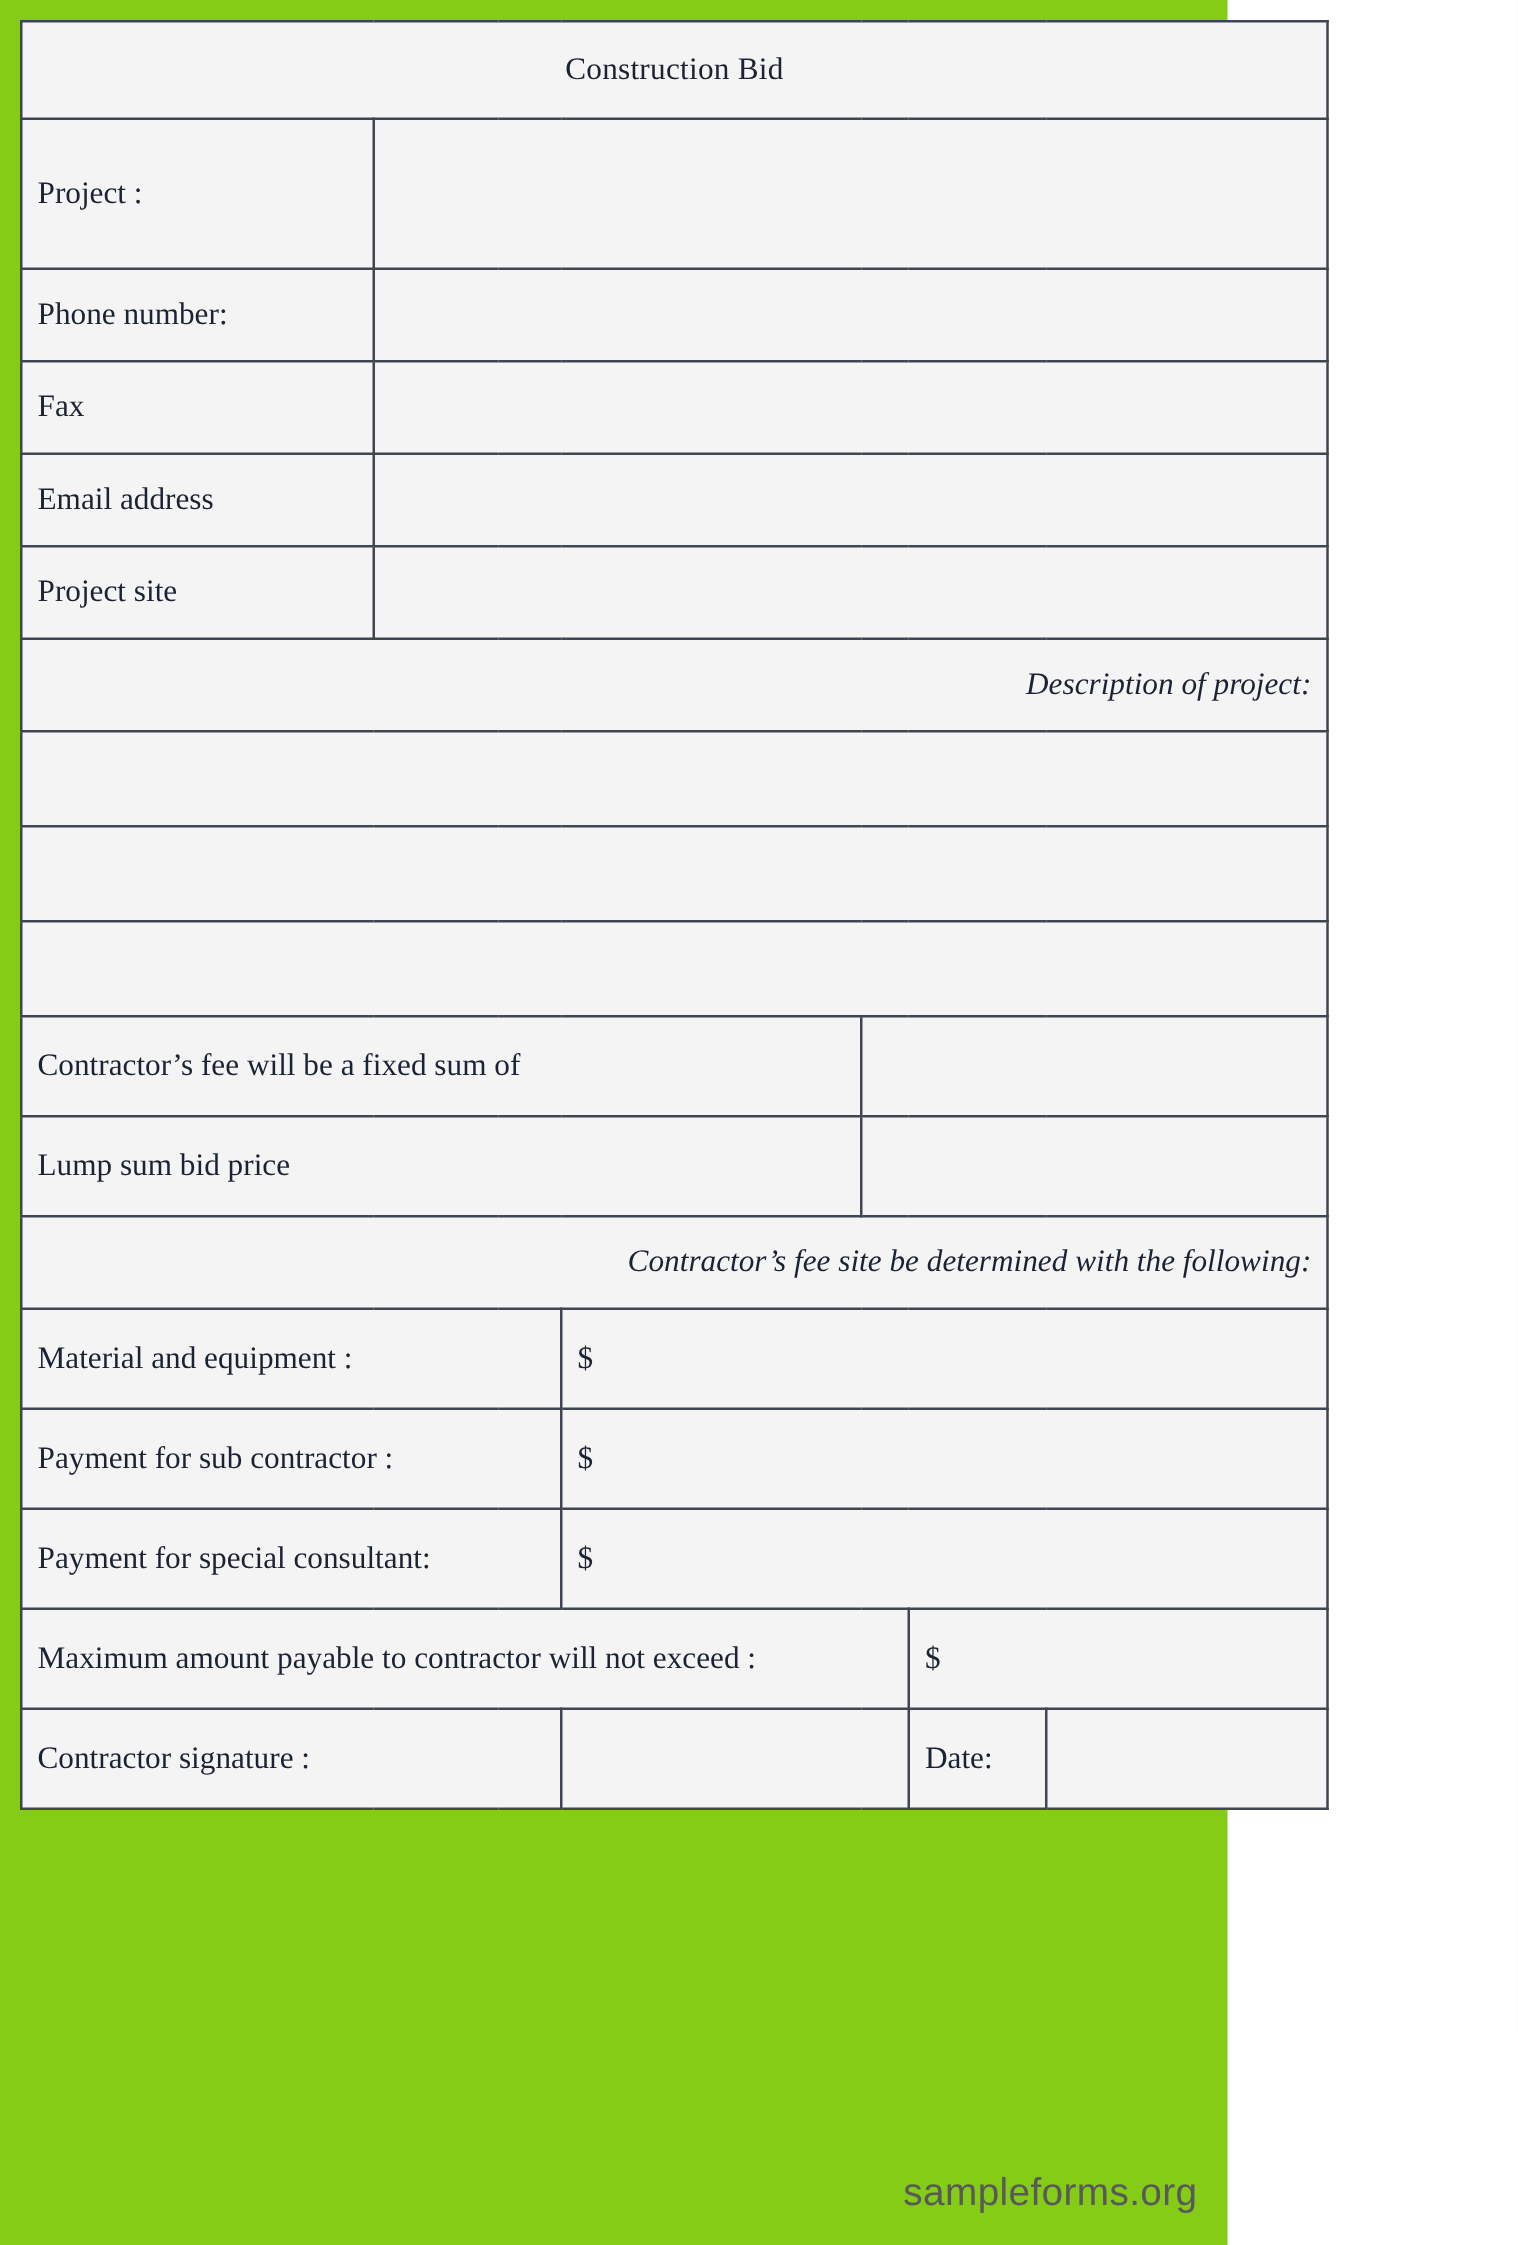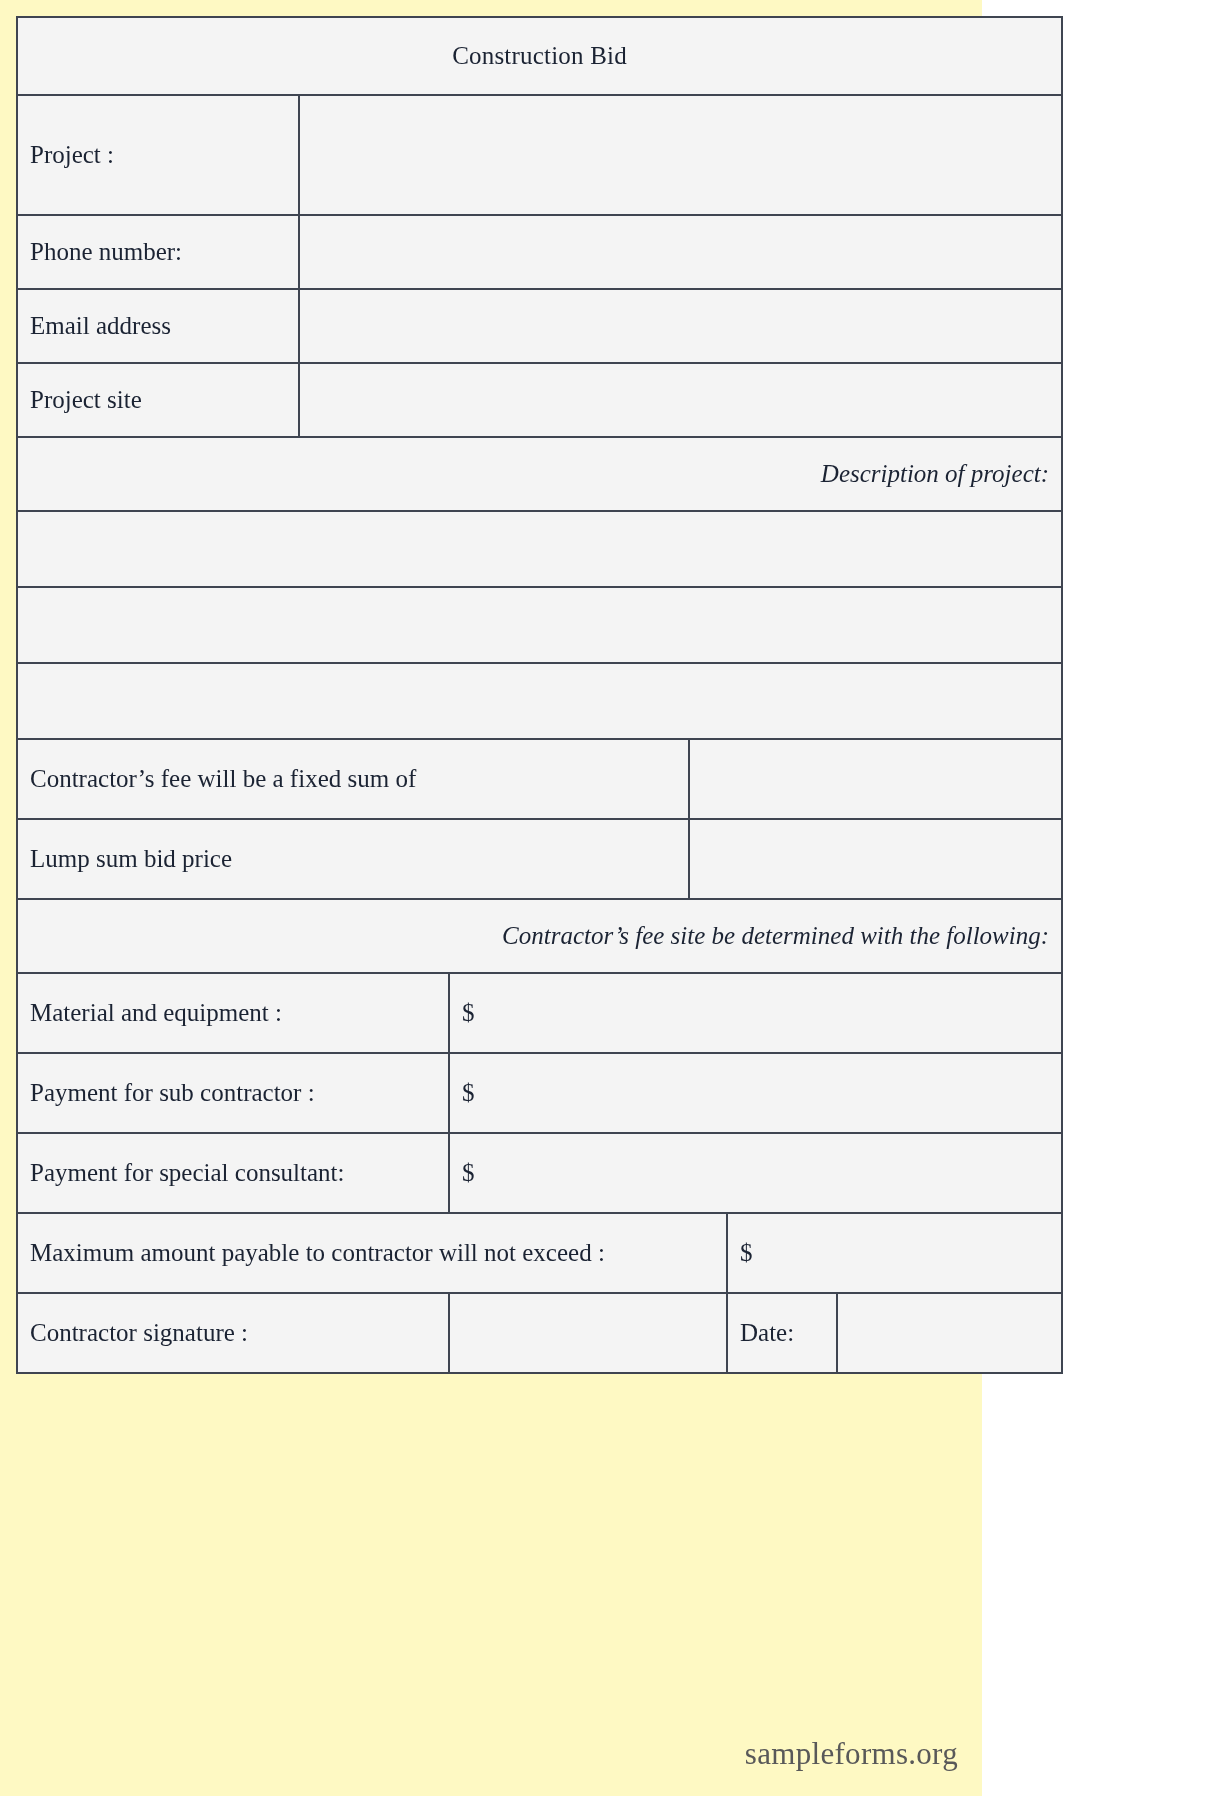--- a/index.html
+++ b/index.html
@@ -13,21 +13,21 @@
     height: 1796px;
     font-family: "Liberation Serif", "DejaVu Serif", serif;
     color: #1d2433;
     overflow: hidden;
   }
 
   .page {
     position: relative;
     width: 982px;
     height: 1796px;
-    background: #fef9c3;
+    background: #84cc16;
   }
 
   
   .sheet {
     position: absolute;
     left: 16px;
     top: 16px;
     width: 1045px;
     background: #f4f4f4;
   }
@@ -78,21 +78,21 @@
   .r-blank  { height: 74px; }
 
   .money {
     font-size: 25px;
   }
 
   .watermark {
     position: absolute;
     right: 24px;
     bottom: 24px;
-    font-family: Liberation Serif, serif;
+    font-family: Liberation Sans, sans-serif;
     font-size: 31px;
     color: #595959;
     letter-spacing: 0.3px;
     white-space: nowrap;
     margin-left: 44px;
   }
 </style>
 </head>
 <body>
 
@@ -119,20 +119,24 @@
       <tr>
         <td class="blue r-tall">Project :</td>
         <td class="white r-tall" colspan="6"></td>
       </tr>
 
       <tr>
         <td class="white r-norm">Phone number:</td>
         <td class="white r-norm" colspan="6"></td>
       </tr>
 
+      <tr>
+        <td class="blue r-norm">Fax</td>
+        <td class="white r-norm" colspan="6"></td>
+      </tr>
 
       <tr>
         <td class="white r-norm">Email address</td>
         <td class="white r-norm" colspan="6"></td>
       </tr>
 
       <tr>
         <td class="white r-norm">Project site</td>
         <td class="white r-norm" colspan="6"></td>
       </tr>

